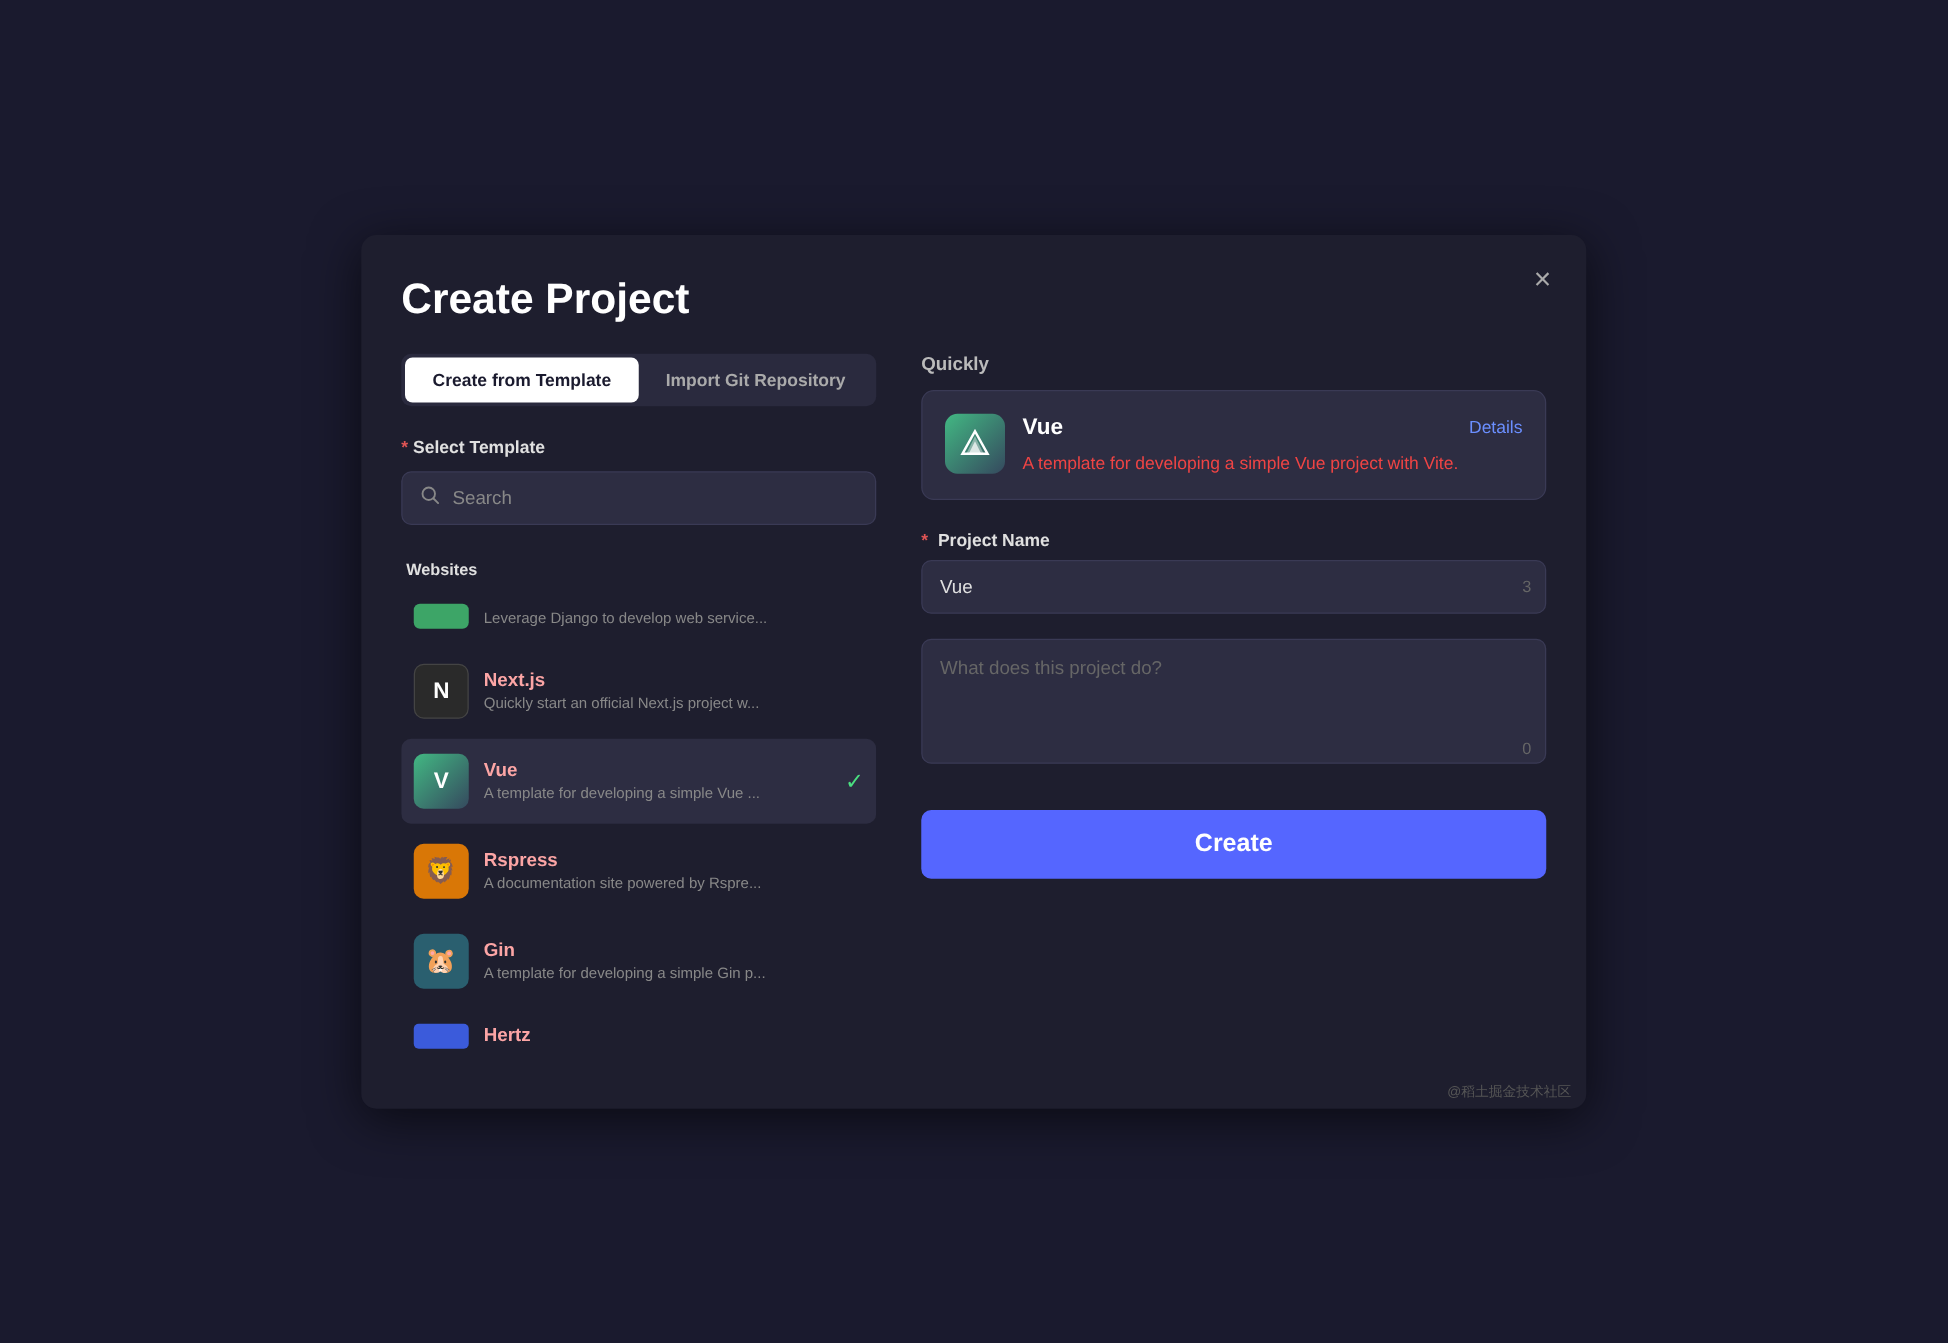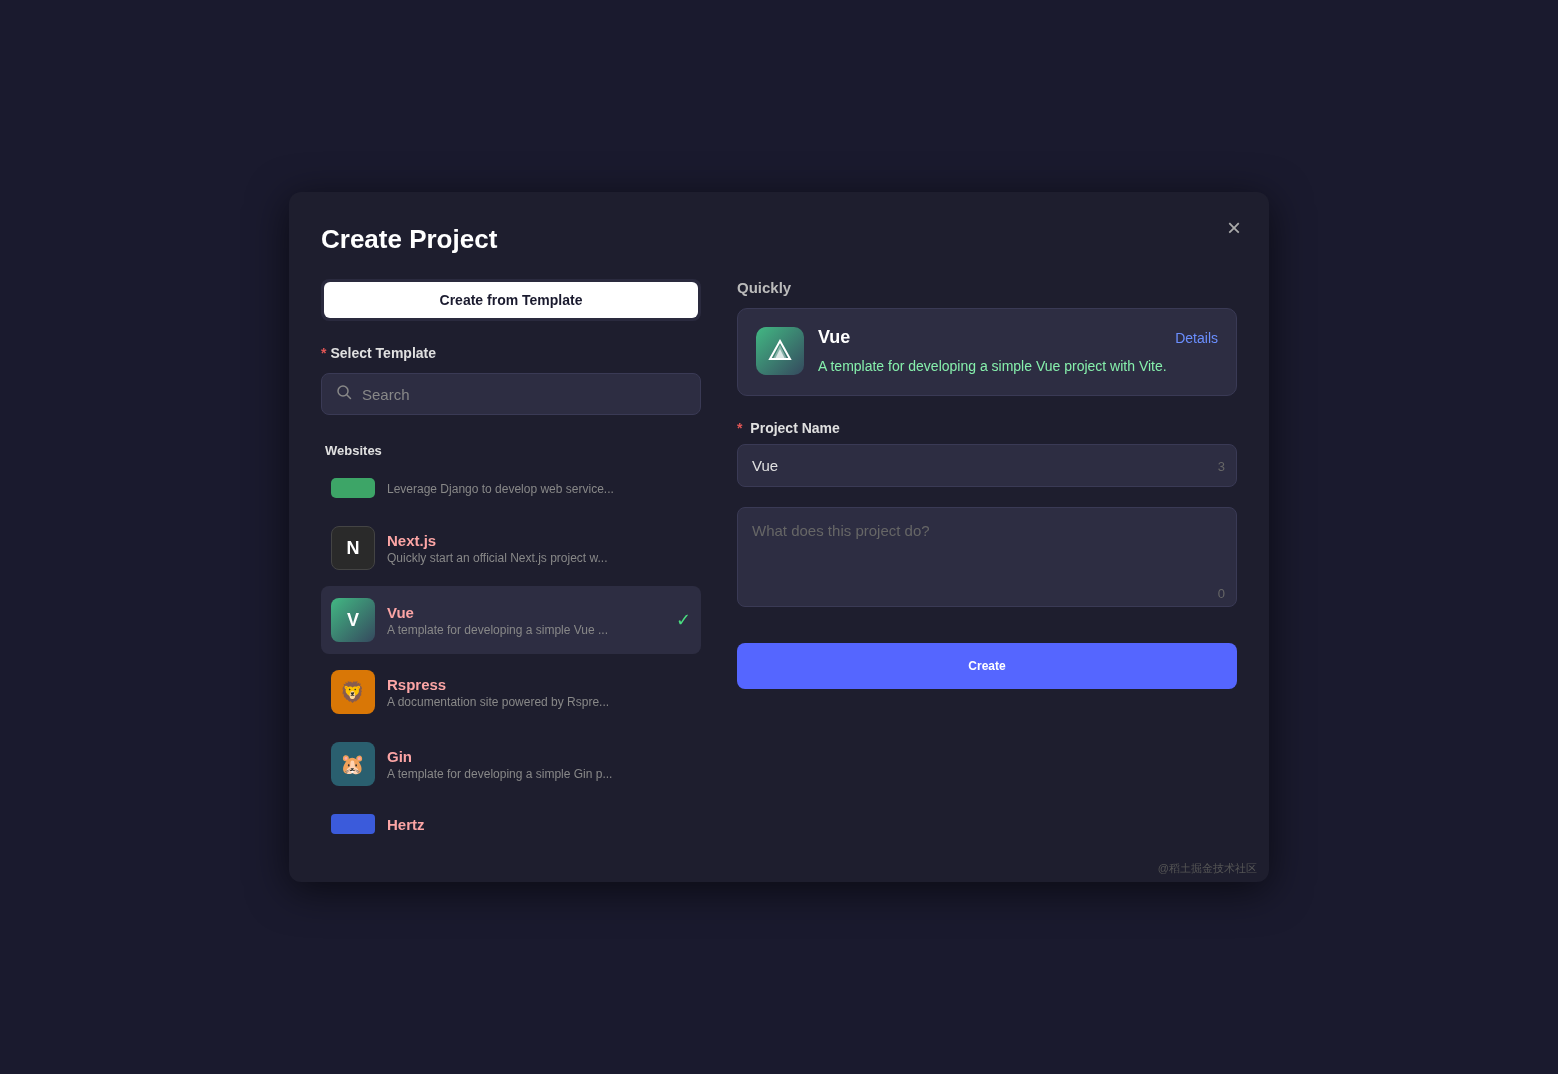--- a/index.html
+++ b/index.html
@@ -15,21 +15,21 @@
       background: #1e1e2e;
       border-radius: 12px;
       width: 980px;
       max-width: 98vw;
       padding: 32px;
       position: relative;
       color: #e0e0e0;
       box-shadow: 0 8px 40px rgba(0,0,0,0.6);
     }
     .modal-title {
-      font-size: 26px;
+      font-size: 34px;
       font-weight: 700;
       color: #ffffff;
       margin-bottom: 24px;
     }
     .close-btn {
       position: absolute;
       top: 24px;
       right: 28px;
       background: none;
       border: none;
@@ -185,21 +185,21 @@
       color: #fff;
     }
     .details-link {
       color: #6b8fff;
       font-size: 14px;
       cursor: pointer;
       text-decoration: none;
     }
     .template-preview-desc {
       font-size: 14px;
-      color: #86efac;
+      color: #ef4444;
       line-height: 1.5;
     }
     .field-label {
       font-size: 14px;
       font-weight: 600;
       color: #e0e0e0;
       margin-bottom: 8px;
     }
     .text-input {
       width: 100%;
@@ -250,21 +250,21 @@
       color: #666;
       font-size: 13px;
     }
     .create-btn {
       width: 100%;
       padding: 16px;
       background: #5566ff;
       border: none;
       border-radius: 8px;
       color: #fff;
-      font-size: 12px;
+      font-size: 20px;
       font-weight: 600;
       cursor: pointer;
       margin-top: 8px;
     }
     .watermark {
       position: absolute;
       bottom: 6px;
       right: 12px;
       font-size: 11px;
       color: #555;
@@ -334,20 +334,21 @@
 <div class="modal-overlay">
   <h1 class="modal-title">Create Project</h1>
   <button class="close-btn">×</button>
 
   <div class="modal-body">
 
     <div class="left-panel">
 
       <div class="tabs">
         <button class="tab-btn active">Create from Template</button>
+        <button class="tab-btn inactive">Import Git Repository</button>
       </div>
 
       <div class="section-label">
         <span class="required-star">*</span><span>Select Template</span>
       </div>
 
       <div class="search-box">
         <span class="search-icon-svg">
           <svg width="16" height="16" viewBox="0 0 16 16" fill="none">
             <circle cx="7" cy="7" r="5" stroke="#888" stroke-width="1.5"></circle>

